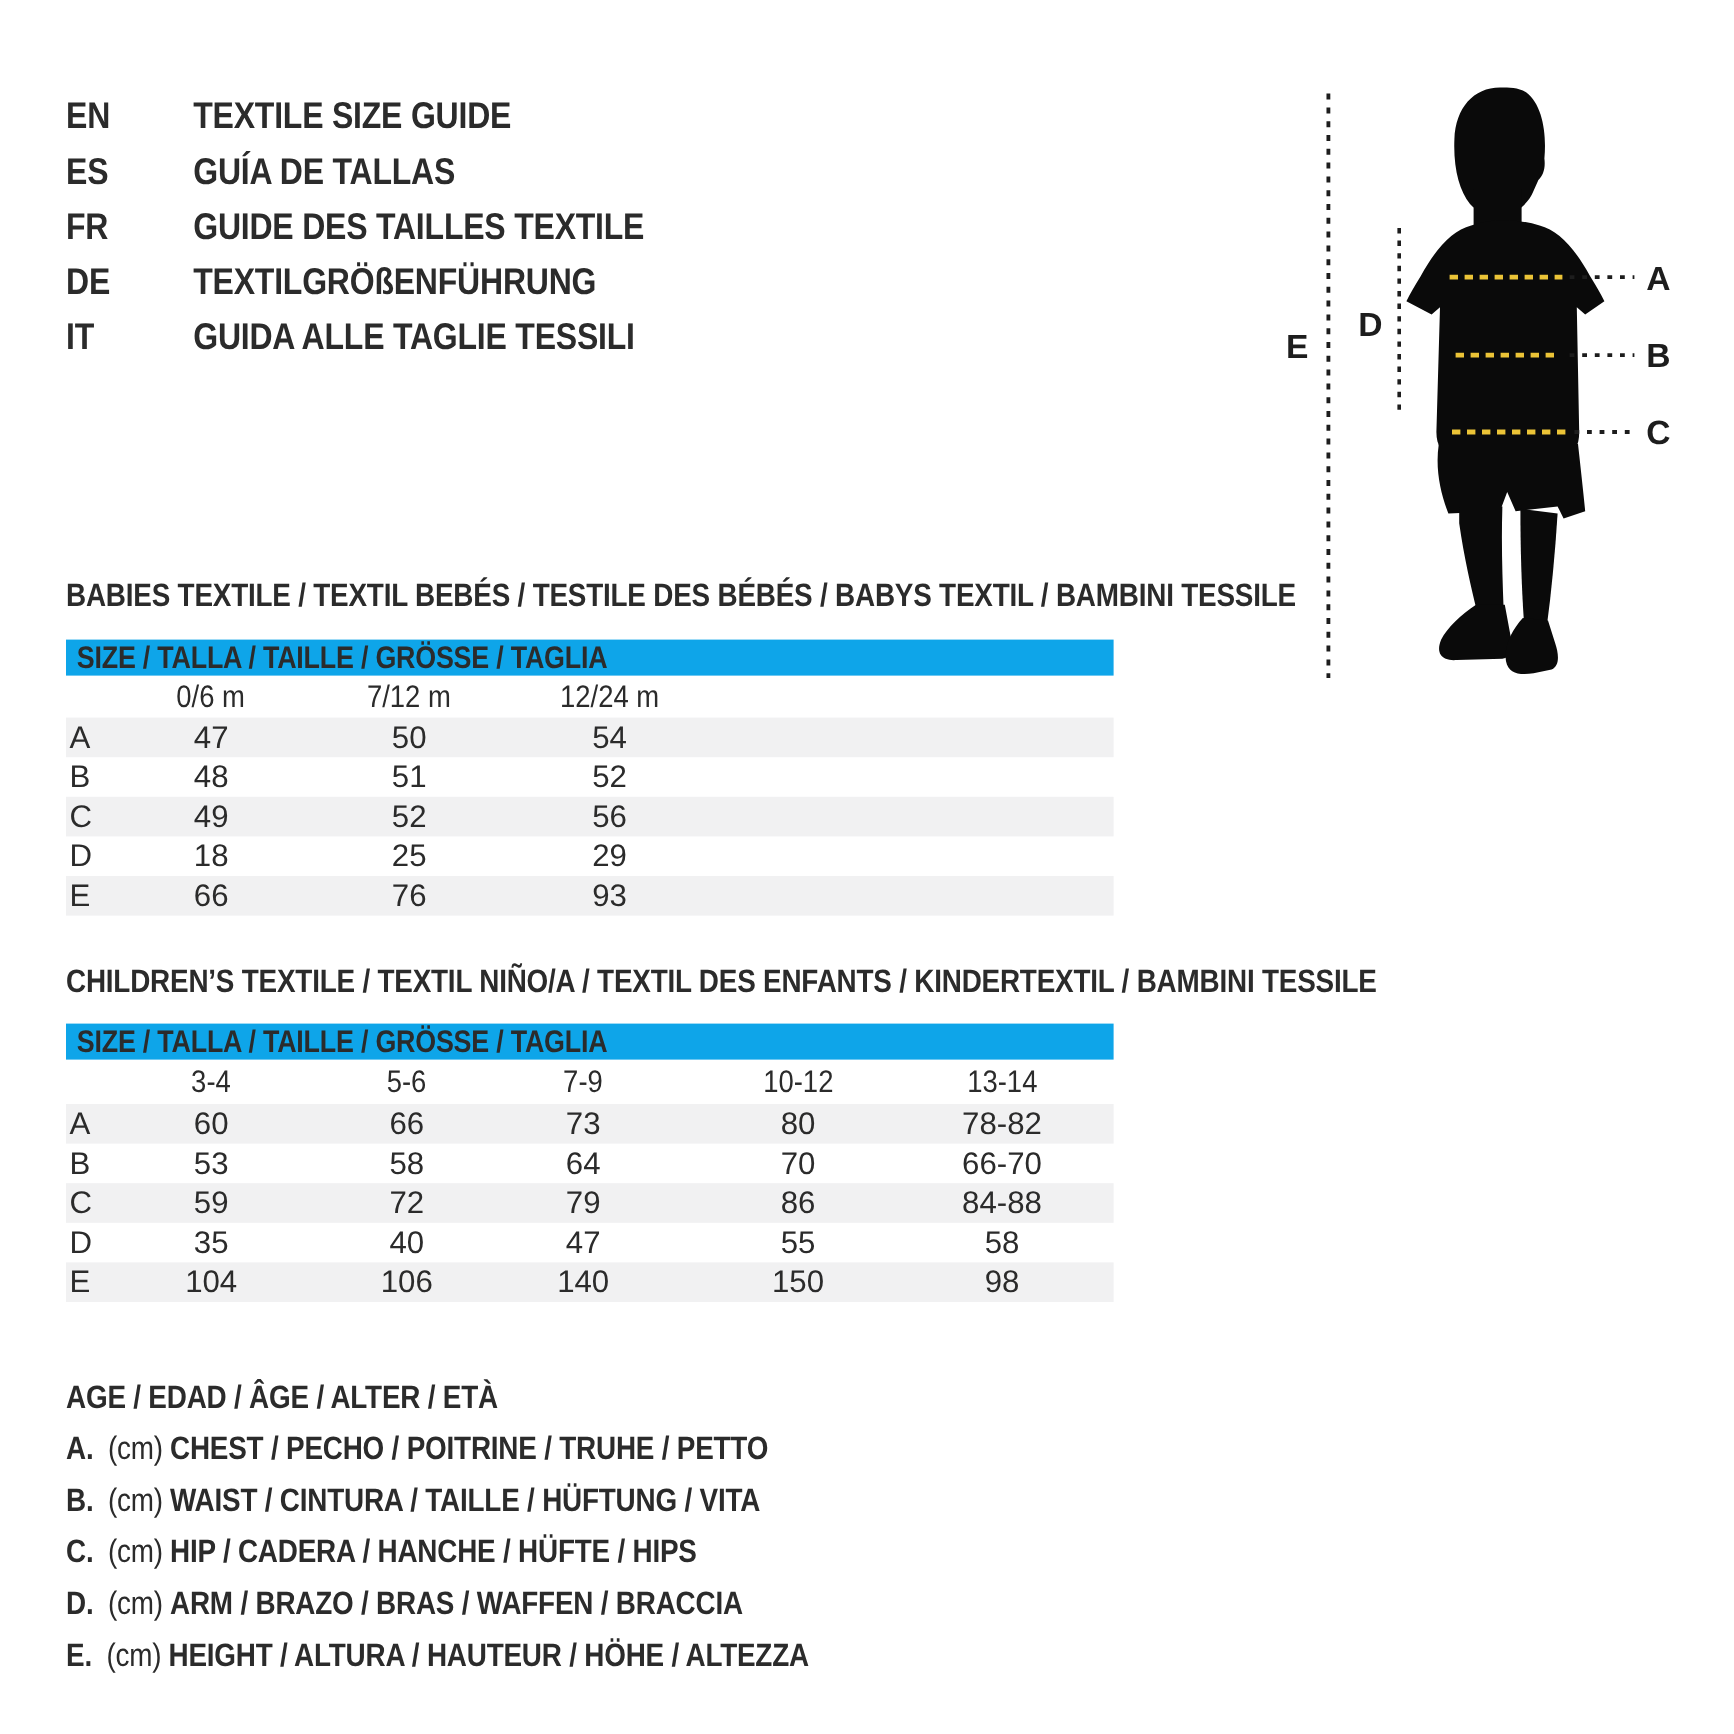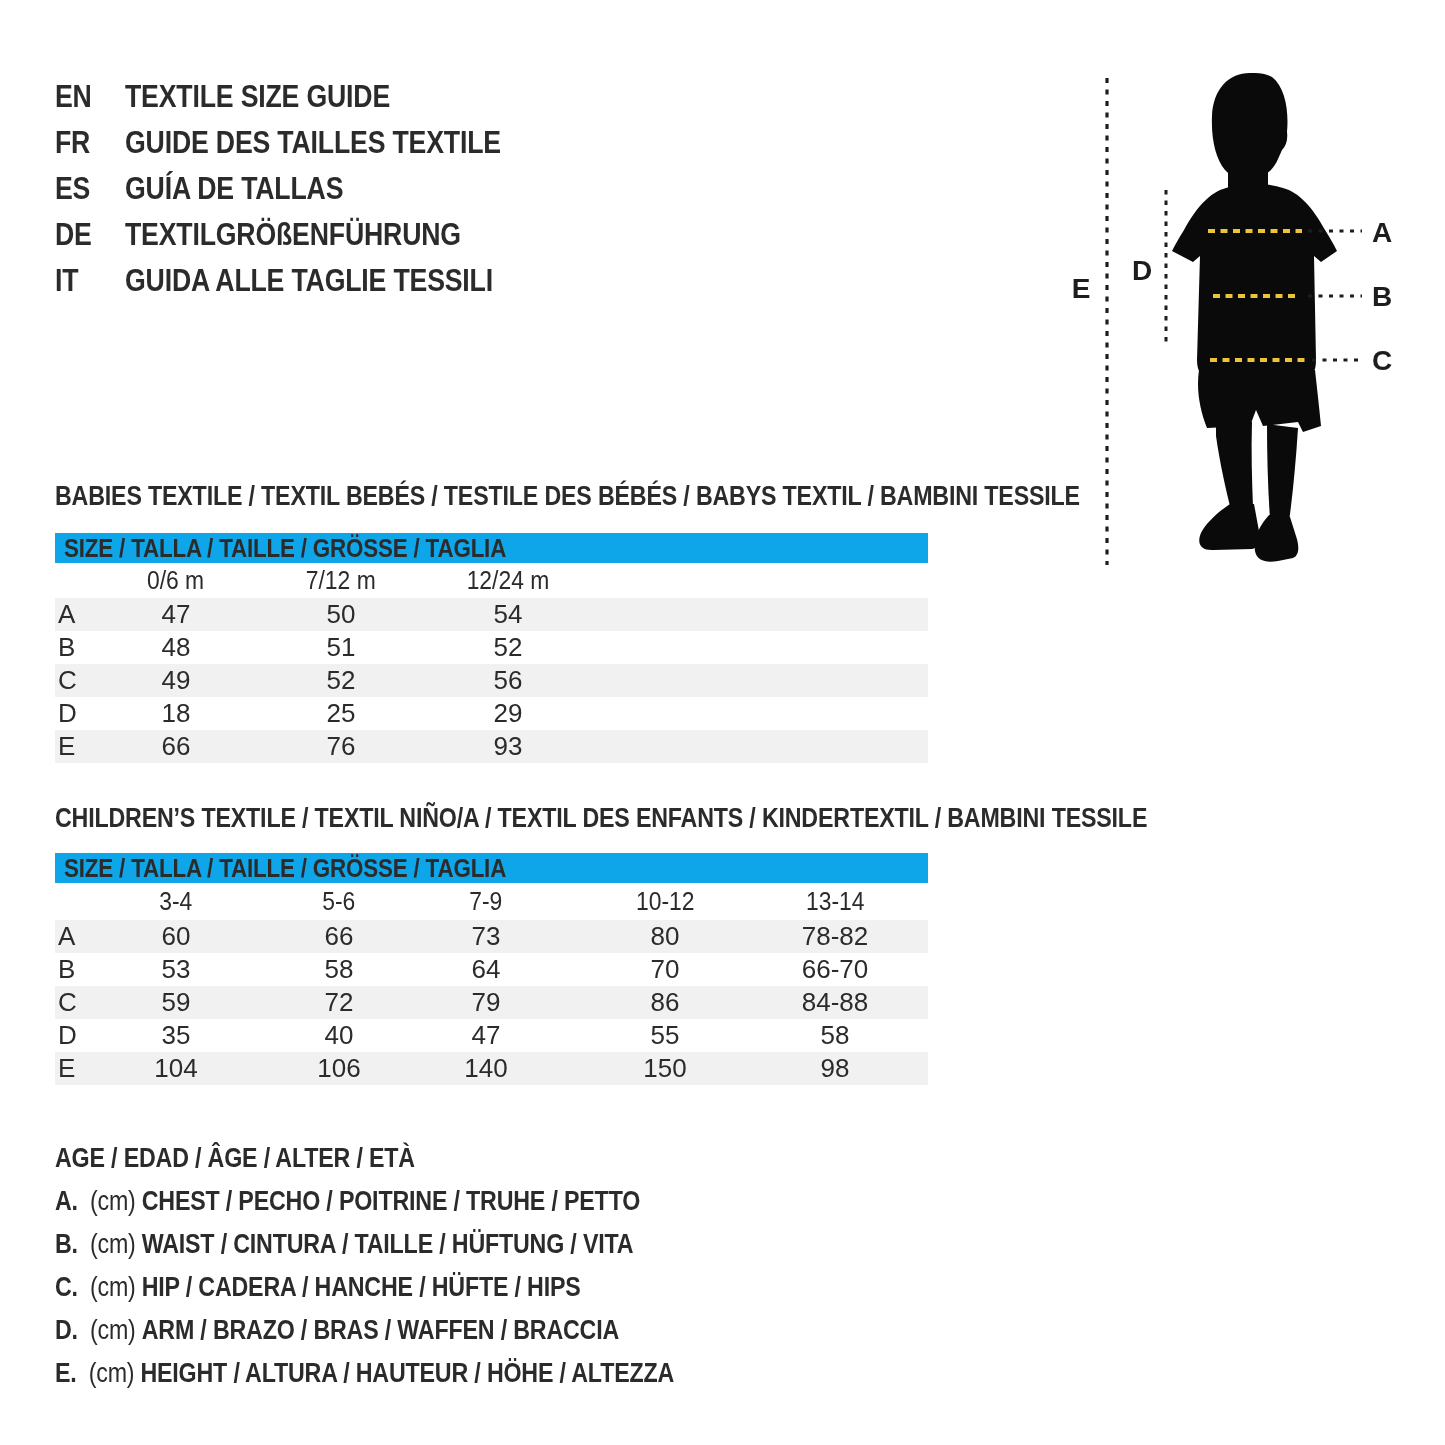--- a/index.html
+++ b/index.html
@@ -6,60 +6,60 @@
   body{
     width:1445px;height:1445px;position:relative;overflow:hidden;
     font-family:"Liberation Sans",sans-serif;color:#2b2b2b;
     -webkit-font-smoothing:antialiased;
   }
   .cond{display:inline-block;transform:scaleX(.86);transform-origin:0 50%;white-space:nowrap;letter-spacing:-.2px;}
   .cond-c{display:inline-block;transform:scaleX(.88);transform-origin:50% 50%;white-space:nowrap;}
 
   
   .lang-header{position:absolute;left:55px;top:74px;}
-  .lang-row{height:46px;display:flex;align-items:center;font-size:31px;font-weight:700;}
+  .lang-row{height:46px;display:flex;align-items:center;font-size:31px;font-weight:700;gap:36px;}
   .lang-code{width:70px;}
 
   
   .figure{position:absolute;left:1050px;top:60px;}
 
   
   .section-title{position:absolute;left:55px;font-size:27px;font-weight:700;}
   .size-table{position:absolute;left:55px;width:873px;}
   .size-bar{height:30px;background:#0ea5e9;display:flex;align-items:center;padding-left:9px;box-sizing:border-box;font-size:26px;font-weight:700;}
   .g-row{display:grid;align-items:center;font-size:26px;font-weight:400;}
   .babies .g-row{grid-template-columns:40px 162px 168px 166px auto;height:33px;}
   .children .g-row{grid-template-columns:40px 162px 164px 130px 228px 112px auto;height:33px;}
   .babies .col-head{height:35px;}
   .children .col-head{height:37px;}
   .g-row .lbl{padding-left:3px;text-align:left;}
   .g-row .val{text-align:center;}
   .g-row.alt{background:#f1f1f2;}
 
   
   .legend{position:absolute;left:55px;top:1143px;font-size:27px;font-weight:700;}
-  .legend-line{height:43px;display:flex;}
+  .legend-line{height:43px;display:flex;align-items:center;}
   .legend-line .unit{font-weight:400;margin:0 7px;}
   .legend-line .pre{margin-right:7px;}
 </style>
 </head>
 <body>
 
 <div class="lang-header">
   <div class="lang-row">
     <span class="lang-code"><span class="cond">EN</span></span>
     <span class="lang-title"><span class="cond">TEXTILE SIZE GUIDE</span></span>
   </div>
   <div class="lang-row">
+    <span class="lang-code"><span class="cond">ES</span></span>
+    <span class="lang-title"><span class="cond">GUÍA DE TALLAS</span></span>
+  </div>
+  <div class="lang-row">
     <span class="lang-code"><span class="cond">FR</span></span>
     <span class="lang-title"><span class="cond">GUIDE DES TAILLES TEXTILE</span></span>
-  </div>
-  <div class="lang-row">
-    <span class="lang-code"><span class="cond">ES</span></span>
-    <span class="lang-title"><span class="cond">GUÍA DE TALLAS</span></span>
   </div>
   <div class="lang-row">
     <span class="lang-code"><span class="cond">DE</span></span>
     <span class="lang-title"><span class="cond">TEXTILGRÖßENFÜHRUNG</span></span>
   </div>
   <div class="lang-row">
     <span class="lang-code"><span class="cond">IT</span></span>
     <span class="lang-title"><span class="cond">GUIDA ALLE TAGLIE TESSILI</span></span>
   </div>
 </div>

